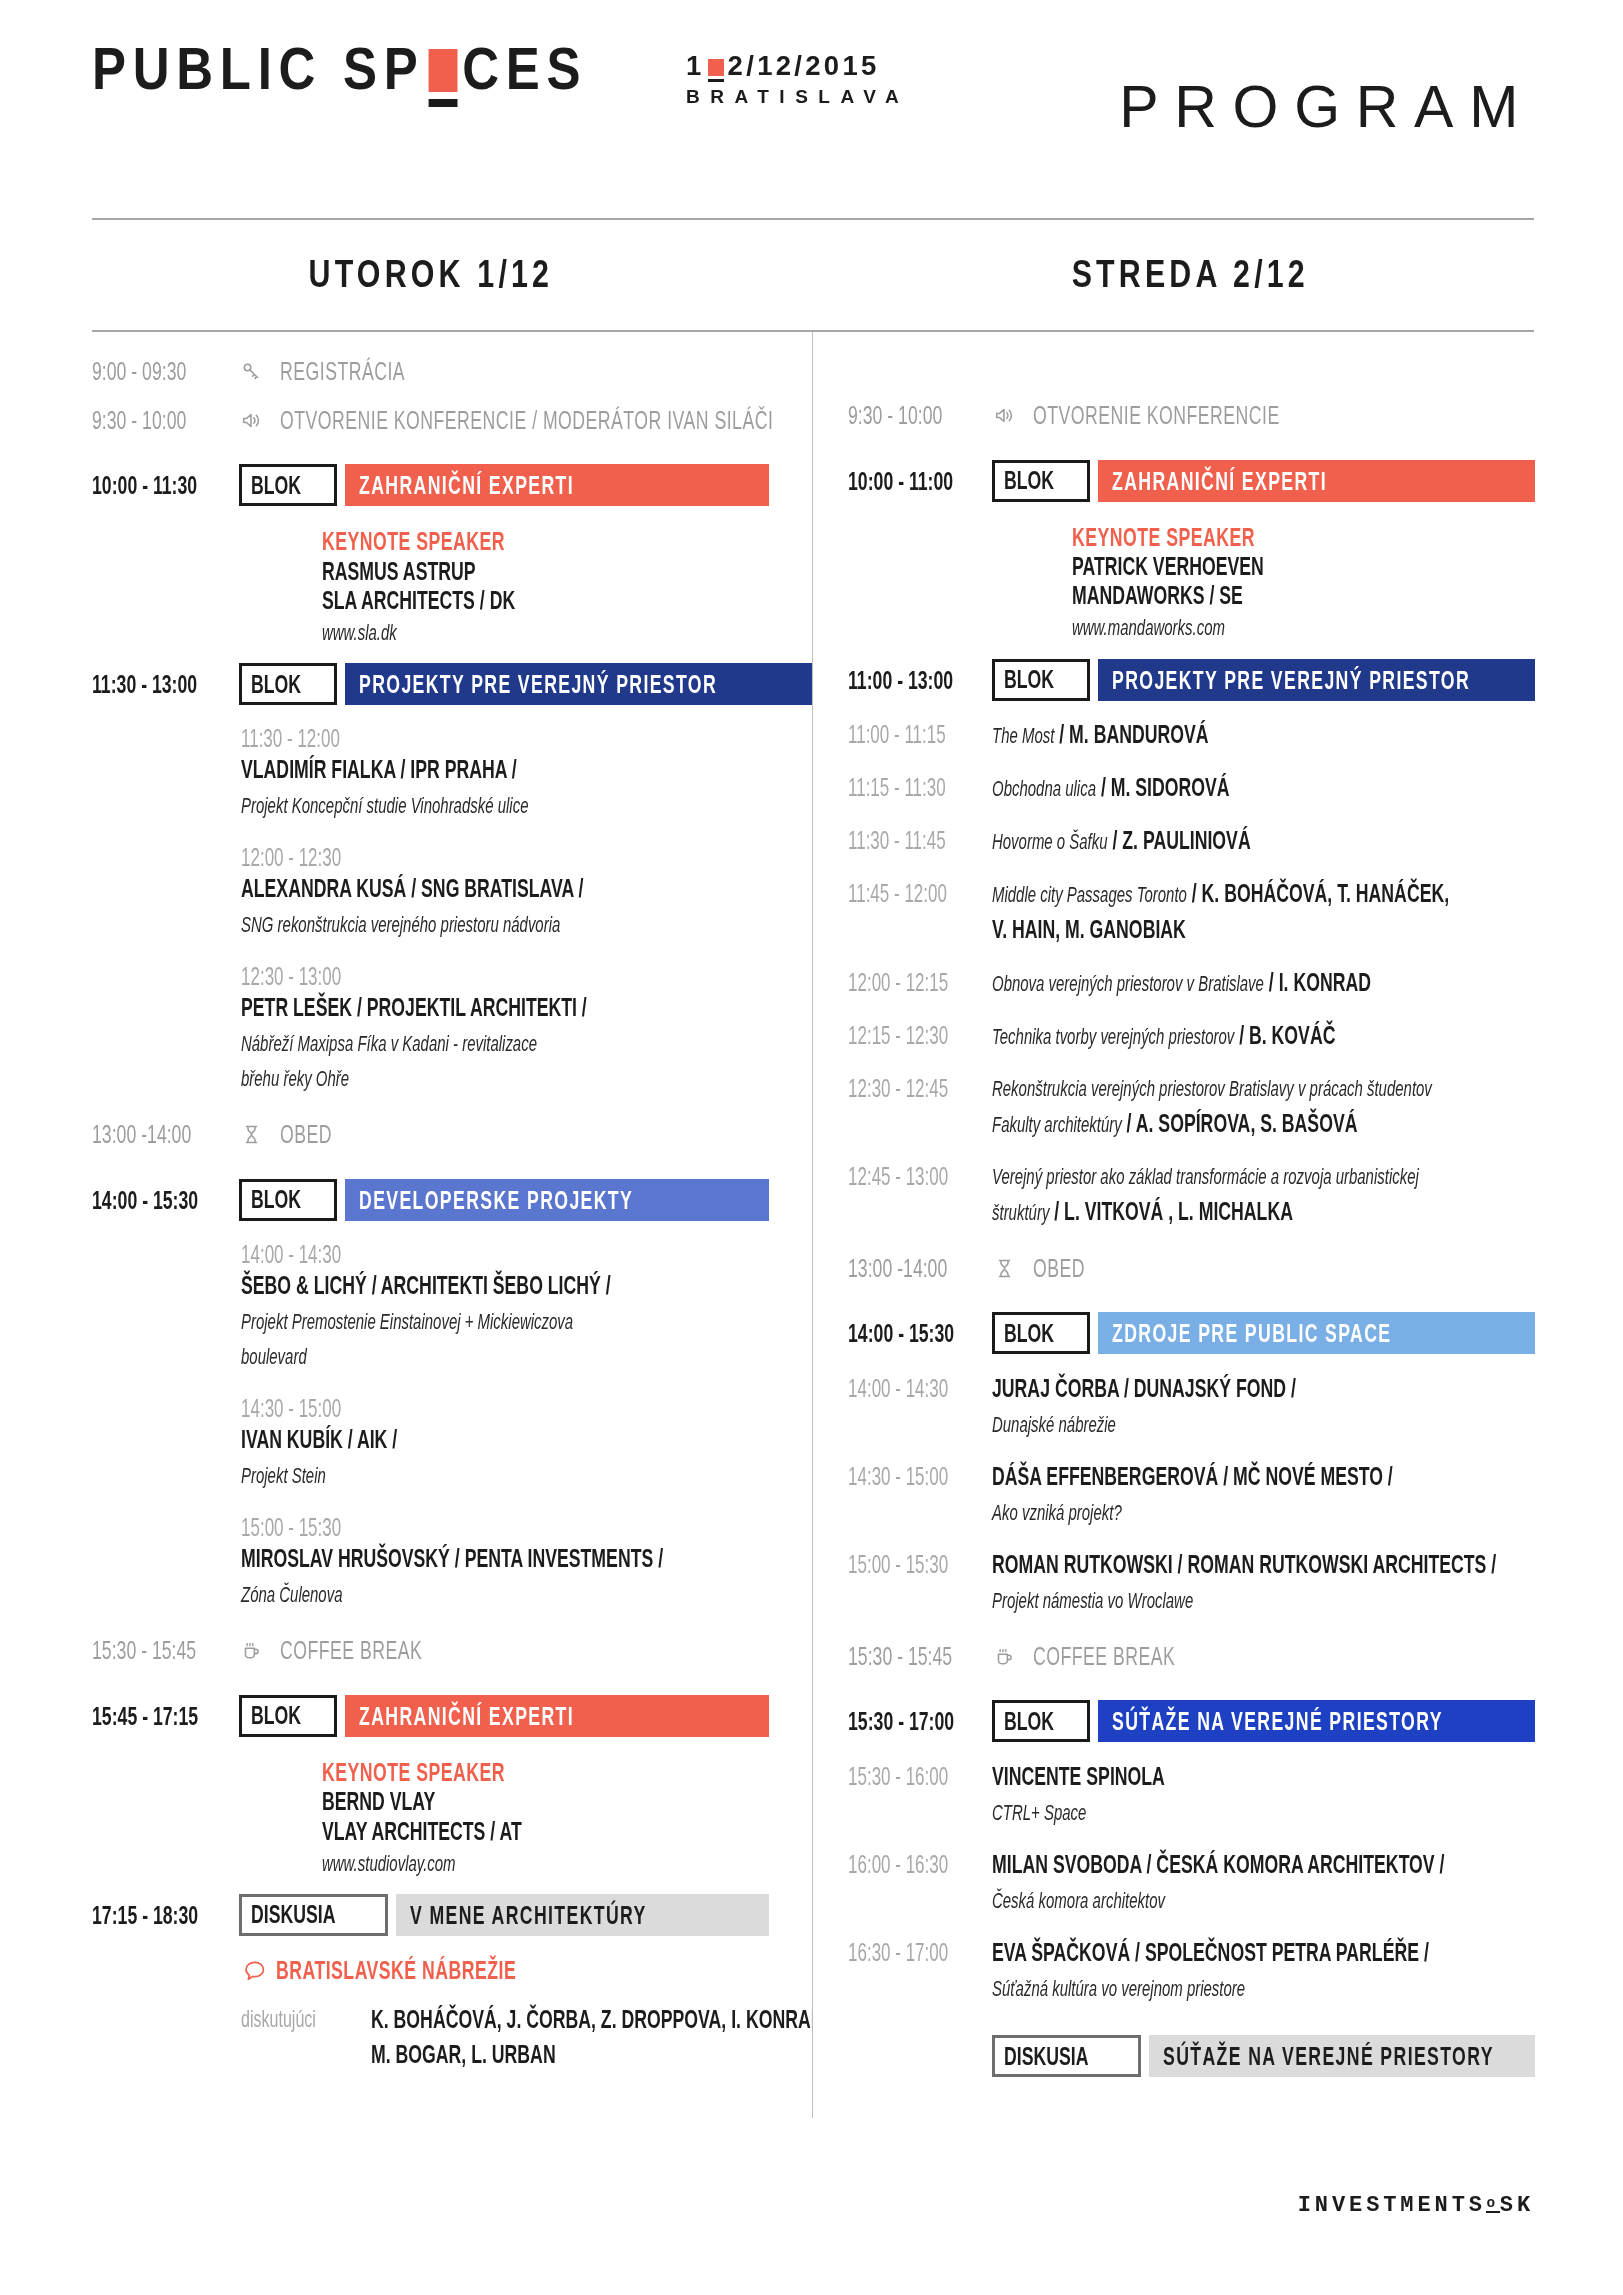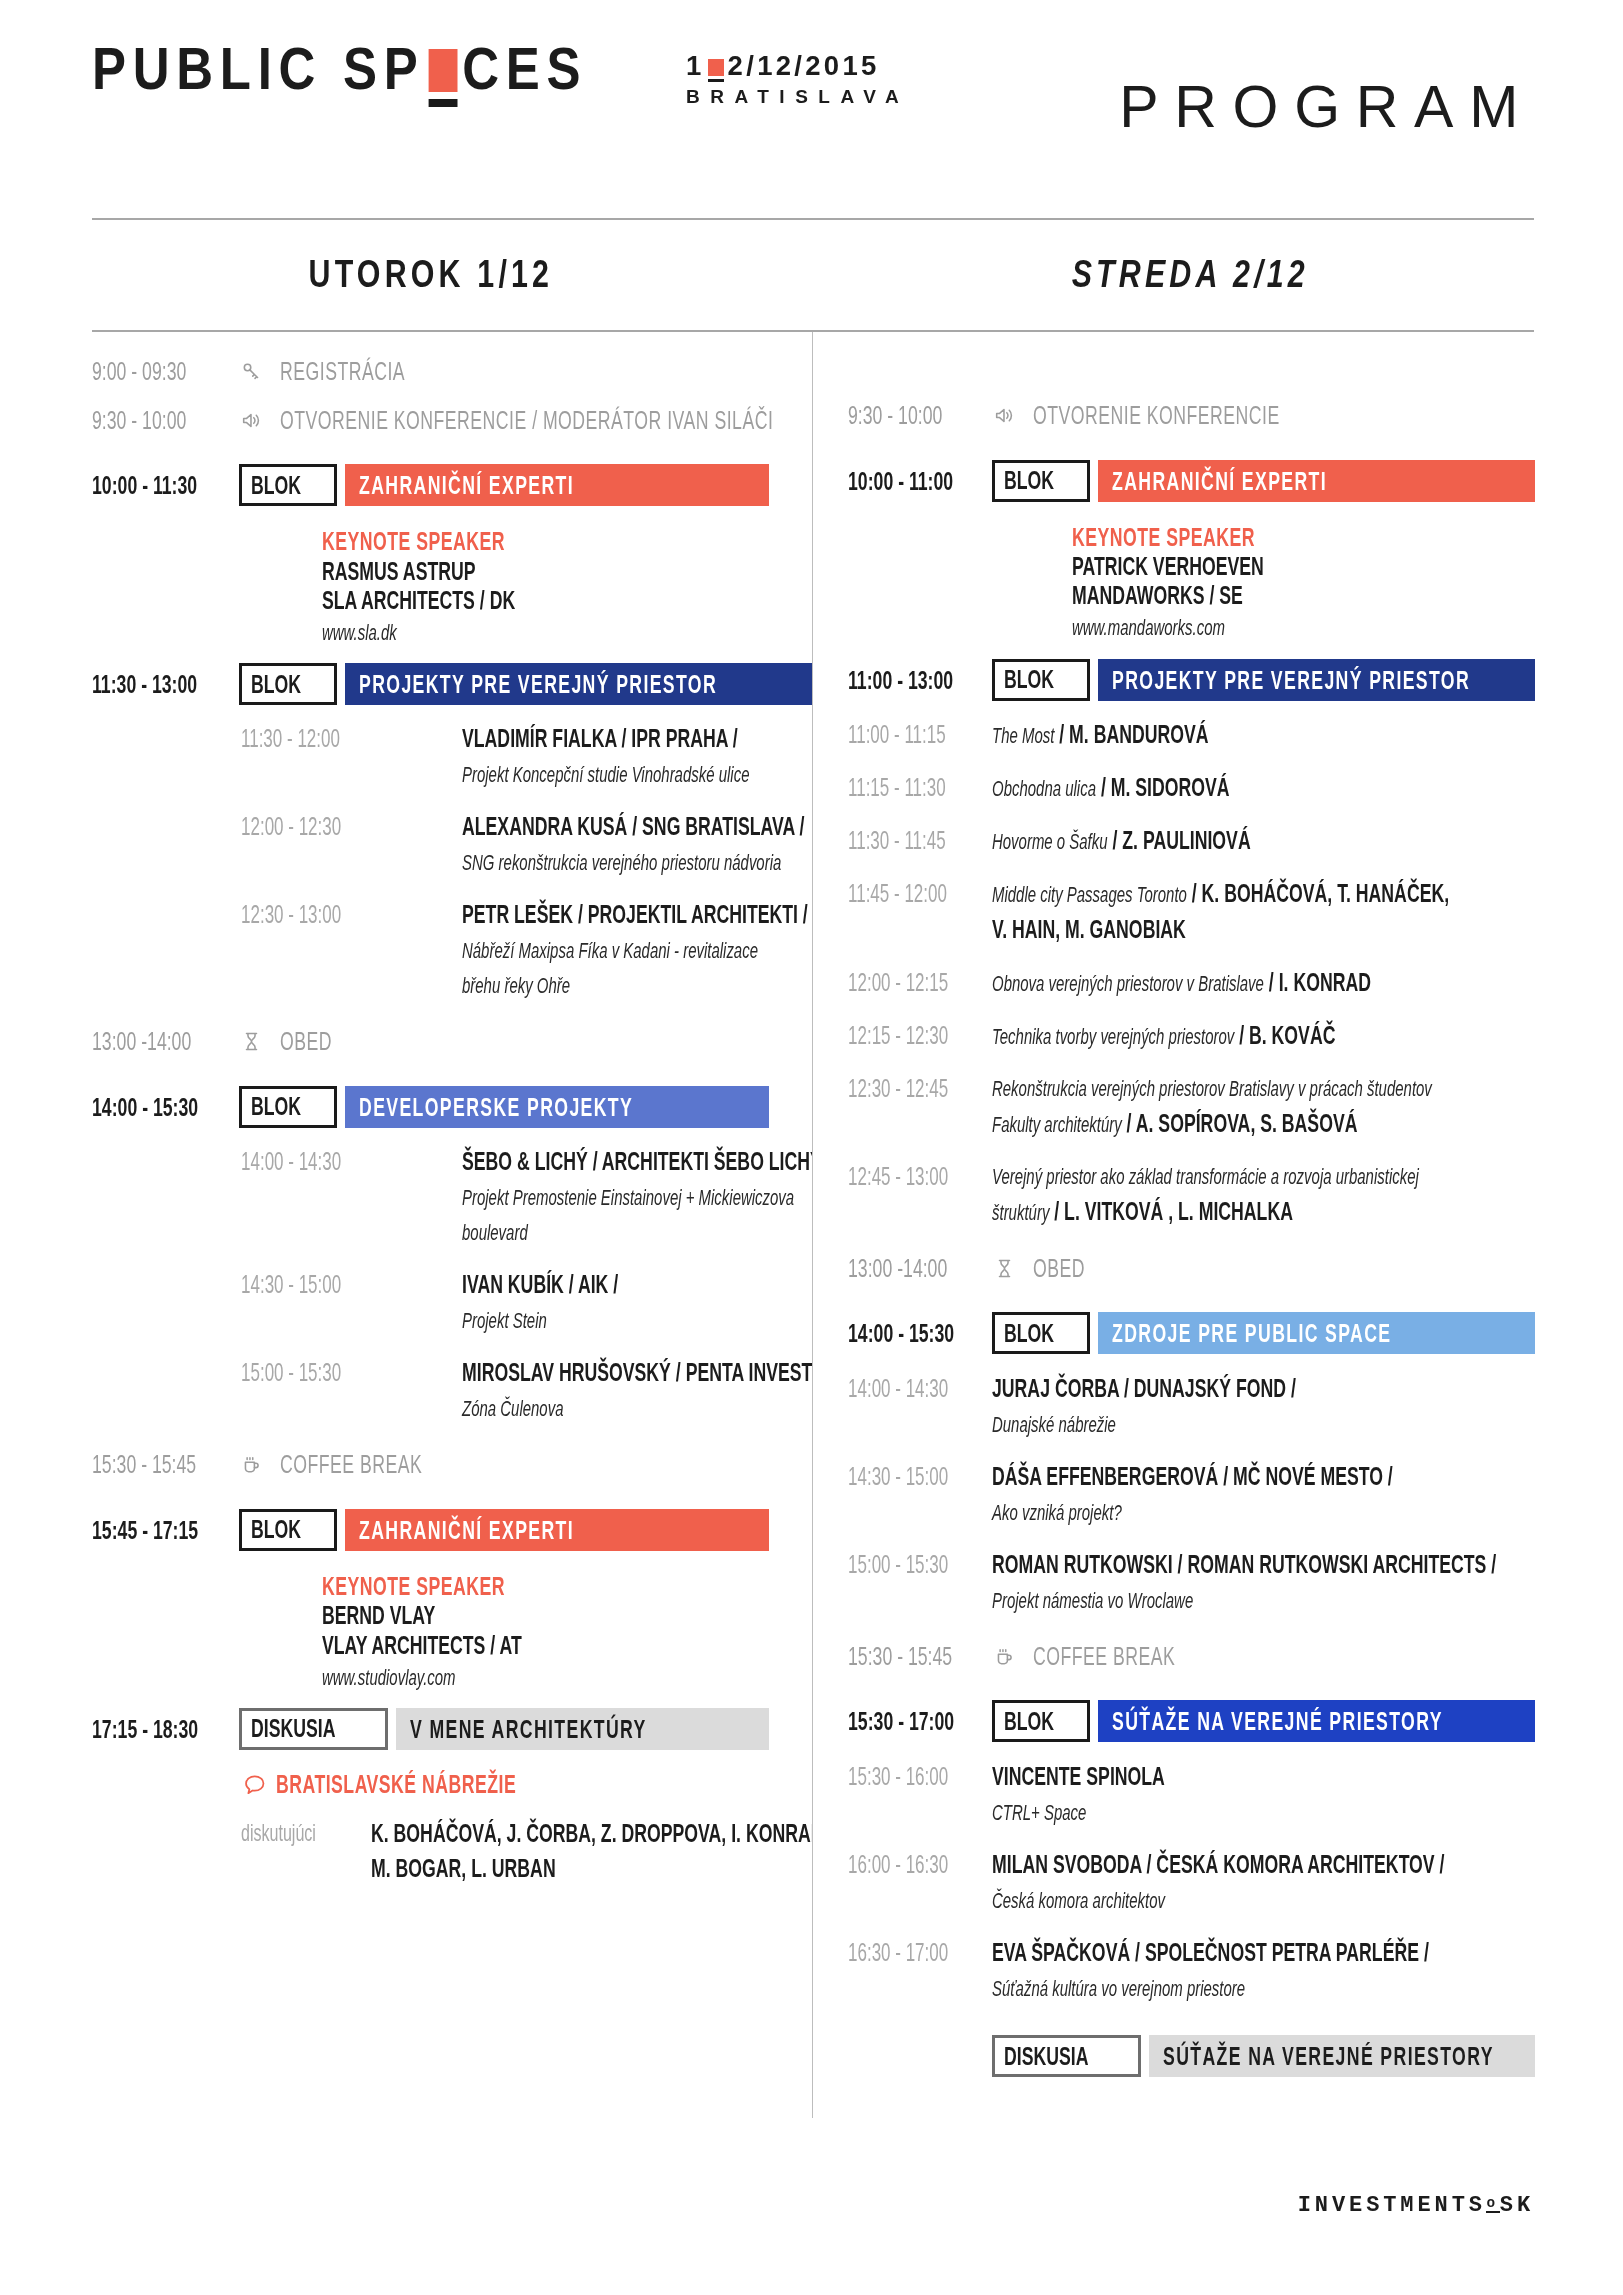--- a/index.html
+++ b/index.html
@@ -20,21 +20,21 @@
   .date-sq{display:inline-block;width:16.4px;height:17px;background:var(--accent_red);position:relative;
         margin:0 3.3px;vertical-align:-1.3px;}
   .date-sq::after{content:'';position:absolute;left:0;bottom:-5.9px;width:16.4px;height:3.3px;background:#1a1a1a;}
   .date-line2{font-size:19px;font-weight:700;letter-spacing:10.5px;margin-top:3.9px;}
   .program{position:absolute;right:89px;top:73px;font-size:59px;font-weight:300;letter-spacing:15.7px;
         white-space:nowrap;}
   .rule{position:absolute;left:92px;right:89px;height:2px;background:var(--rule_gray);}
   .rule-1{top:218px;} .rule-2{top:330px;}
   .day-title{position:absolute;top:253px;font-size:38px;font-weight:800;letter-spacing:5.2px;text-align:center;}
   .day-title.dt-left{left:92px;width:677px;}
-  .day-title.dt-right{left:847px;width:687px;font-style:italic;}
+  .day-title.dt-right{left:847px;width:687px;}
 
   
   .columns{position:absolute;left:92px;top:332px;width:1443px;height:1786px;display:flex;}
   .col{box-sizing:border-box;overflow:hidden;}
   .col-left{width:720px;padding-top:23.6px;padding-right:43px;}
   .col-right{width:723px;border-left:1.3px solid #bdbdbd;padding-left:35px;padding-top:68px;}
 
   .row{display:flex;align-items:flex-start;margin-top:15.7px;}
   .row:first-child{margin-top:0;}
   .row-simple + .row-simple{margin-top:13px;}
@@ -74,21 +74,21 @@
   
   .row-keynote{display:block;}
   .col-left .row-keynote{padding-left:230px;}
   .col-right .row-keynote{padding-left:224px;}
   .k-line{line-height:29.4px;font-size:26px;}
   .k-head{color:var(--accent_red);font-weight:700;letter-spacing:0.7px;}
   .k-name,.k-firm{font-weight:700;color:var(--text_dark);}
   .k-url{font-size:22px;font-style:italic;color:#2a2a2a;margin-top:2.6px;}
 
   
-  .col-left .row-talk{padding-left:149px;}
+  .col-left .row-talk{padding-left:149px;flex-direction:column;}
   .col-left .row-talk .cell-time{width:221px;}
   .col-right .row-talk .cell-time{width:144px;}
   .row-talk .cell-time{font-size:25px;}
   .talk-lines{min-width:0;}
   .line{line-height:31px;}
   .tb{font-size:26px;font-weight:700;color:var(--text_dark);}
   .ti{font-size:22px;font-style:italic;font-weight:400;color:#2a2a2a;}
 
   
   .row-topic{align-items:center;}

